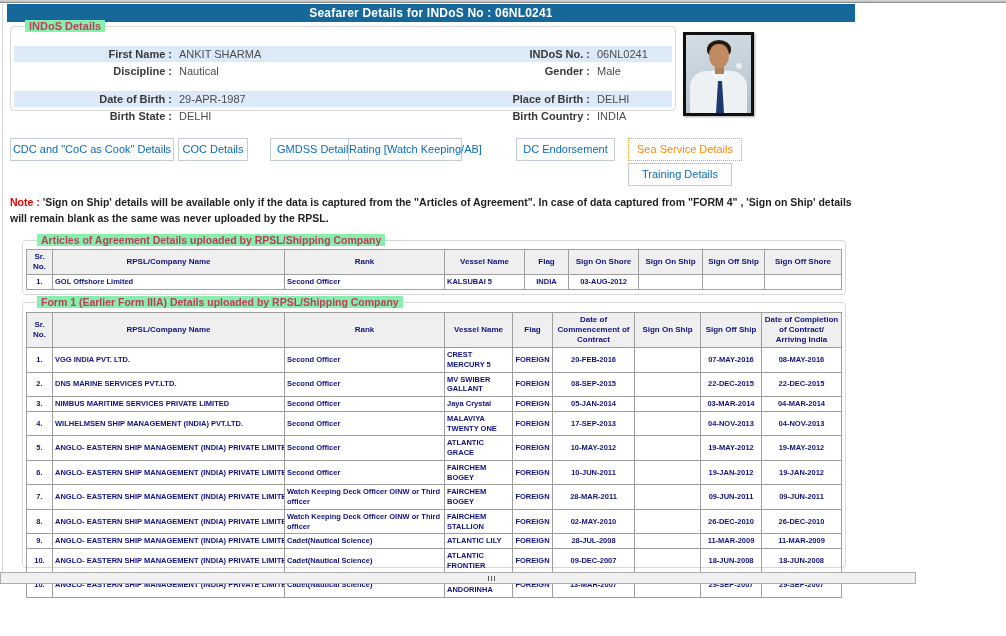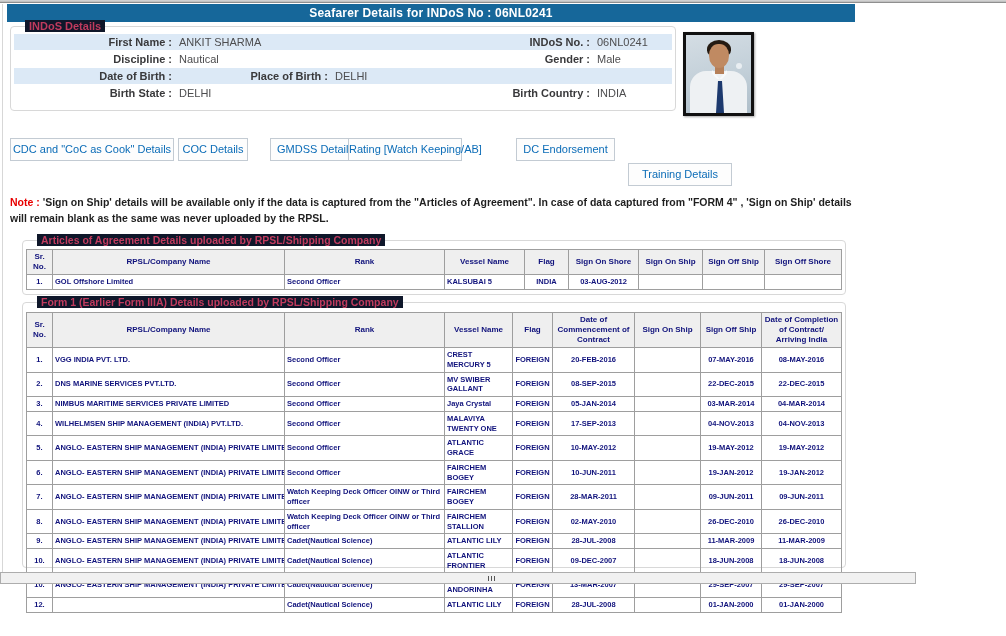--- a/index.html
+++ b/index.html
@@ -21,28 +21,28 @@
   .grip{position:absolute; left:487px; top:3px; display:flex; gap:2px;}
   .grip i{display:block; width:1px; height:5px; background:#555;}
 
   
   .titlebar{left:7px; top:4px; width:848px; height:18px; background:var(--header_bg);
     color:var(--header_text); font-weight:bold; font-size:12px; text-align:center;
     line-height:18px; letter-spacing:.2px;}
 
   
   .fbox{border:1px solid #d8d8d8; border-radius:4px; background:#fff;}
-  .flegend{position:absolute; top:-7px; left:14px; background:#0f172a; padding:0 4px;
+  .flegend{position:absolute; top:-7px; left:14px; background:#86efac; padding:0 4px;
     font-size:11px; font-weight:bold; color:var(--legend_red); white-space:nowrap;}
   .tbl-legend{font-size:10.5px;}
 
   
   .indos{left:10px; top:26px; width:666px; height:85px; padding:7px 3px 3px 3px;}
   .drow{display:flex; height:16px; align-items:center; font-size:11px; margin-bottom:1px;}
-  .drow.alt{background:var(--row_alt_blue);}
+  .drow.alt{background:var(--row_alt_blue);margin-top:12px;}
   .dlabel{width:158px; text-align:right; color:#39393B; font-weight:bold;}
   .dvalue{width:262px; padding-left:7px; color:#4D4D4F;}
   .dlabel2{width:156px; text-align:right; color:#39393B; font-weight:bold;}
   .dvalue2{flex:1; padding-left:7px; color:#4D4D4F;}
 
   
   .photo{left:683px; top:32px; width:71px; height:84px; background:#111; padding:3px;
     box-shadow:1px 1px 2px rgba(0,0,0,.35);}
   .pic{position:relative; width:100%; height:100%; overflow:hidden;
     background:linear-gradient(165deg,#d4dde4 0%,#c2cfd8 55%,#aebec9 100%);}
@@ -123,20 +123,21 @@
     <span class="dvalue2">06NL0241</span>
   </div>
   <div class="drow">
     <span class="dlabel">Discipline :</span>
     <span class="dvalue">Nautical</span>
     <span class="dlabel2">Gender :</span>
     <span class="dvalue2">Male</span>
   </div>
   <div class="drow alt">
     <span class="dlabel">Date of Birth :</span>
+    <span class="dvalue">29-APR-1987</span>
     <span class="dlabel2">Place of Birth :</span>
     <span class="dvalue2">DELHI</span>
   </div>
   <div class="drow">
     <span class="dlabel">Birth State :</span>
     <span class="dvalue">DELHI</span>
     <span class="dlabel2">Birth Country :</span>
     <span class="dvalue2">INDIA</span>
   </div>
 </div>
@@ -152,20 +153,21 @@
     <div class="glint"></div>
   </div>
 </div>
 
 <div class="abs tabs">
   <div class="tab t1">CDC and "CoC as Cook" Details</div>
   <div class="tab t2">COC Details</div>
   <div class="tab t3">GMDSS Details</div>
   <div class="tab t4">Rating [Watch Keeping/AB]</div>
   <div class="tab t5">DC Endorsement</div>
+  <div class="tab t6 active">Sea Service Details</div>
   <div class="tab t7">Training Details</div>
 </div>
 
 <div class="abs note">
   <span class="note-label">Note : </span><span>'Sign on Ship' details will be available only if the data is captured from the "Articles of Agreement". In case of data captured from "FORM 4" , 'Sign on Ship' details will remain blank as the same was never uploaded by the RPSL.</span>
 </div>
 
 <div class="abs fbox aoa-box">
   <span class="flegend tbl-legend">Articles of Agreement Details uploaded by RPSL/Shipping Company</span>
   <table class="grid t-aoa">
@@ -329,31 +331,20 @@
           <td>10.</td>
           <td>ANGLO- EASTERN SHIP MANAGEMENT (INDIA) PRIVATE LIMITED</td>
           <td>Cadet(Nautical Science)</td>
           <td>SAGA ANDORINHA</td>
           <td>FOREIGN</td>
           <td>13-MAR-2007</td>
           <td></td>
           <td>29-SEP-2007</td>
           <td>29-SEP-2007</td>
         </tr>
-        <tr>
-          <td>12.</td>
-          <td></td>
-          <td>Cadet(Nautical Science)</td>
-          <td>ATLANTIC LILY</td>
-          <td>FOREIGN</td>
-          <td>28-JUL-2008</td>
-          <td></td>
-          <td>01-JAN-2000</td>
-          <td>01-JAN-2000</td>
-        </tr>
       </tbody>
     </table>
 </div>
 
 <div class="abs bottom-splitter">
   <div class="grip">
       <i></i>
       <i></i>
       <i></i>
     </div>

